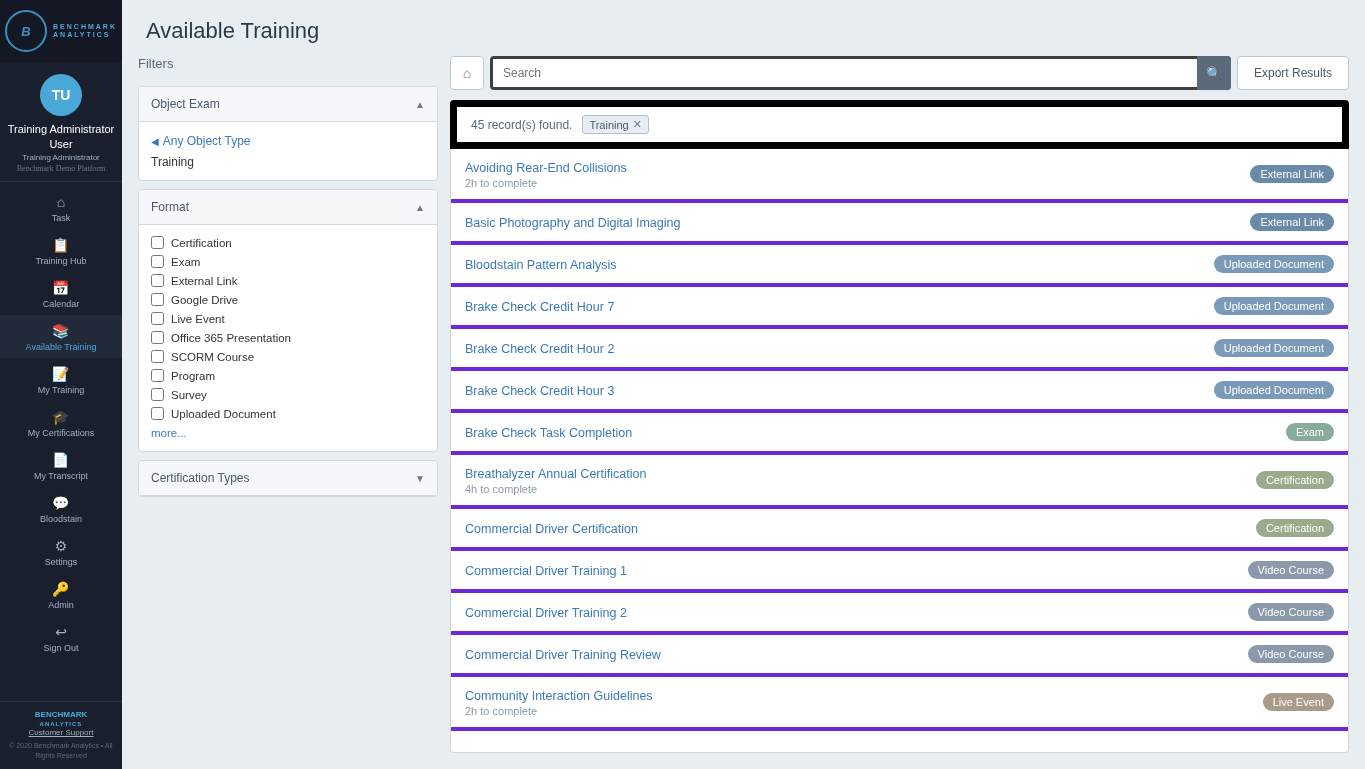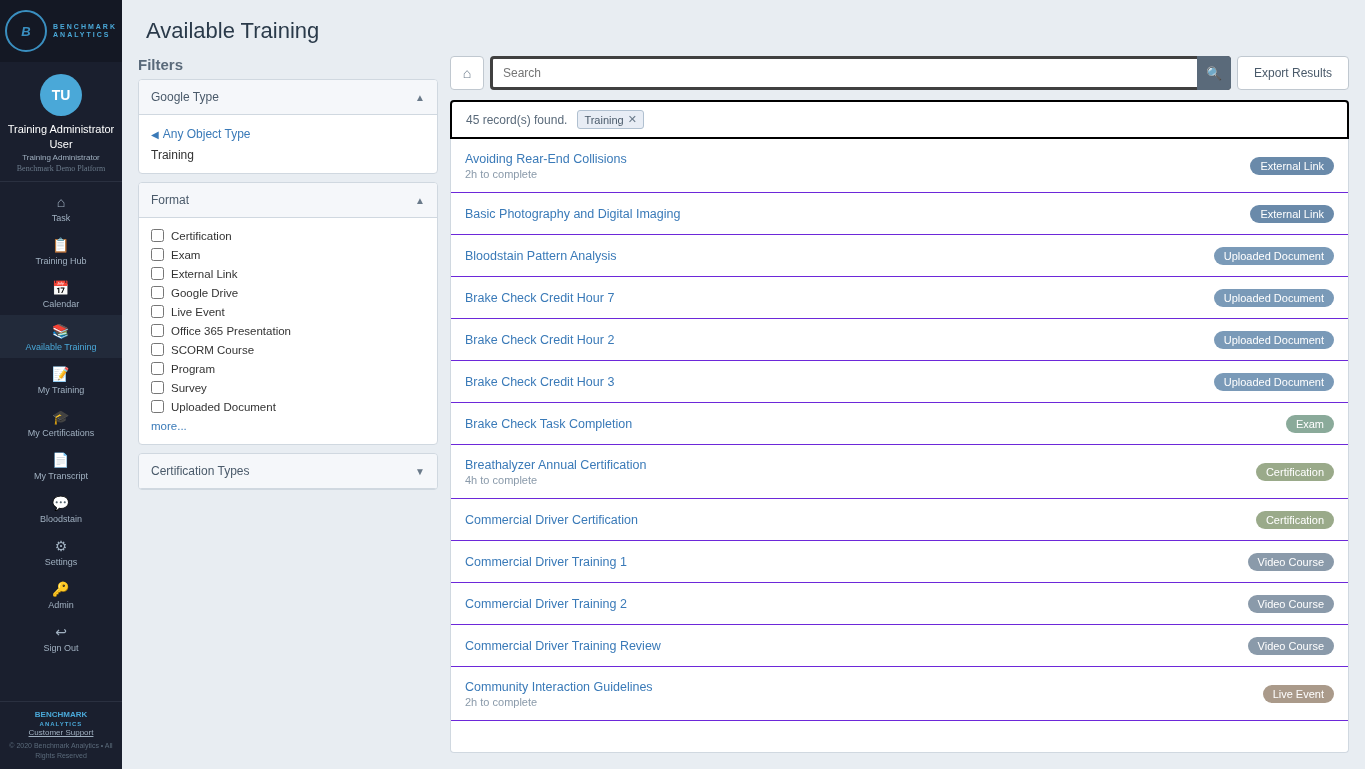--- a/index.html
+++ b/index.html
@@ -95,21 +95,21 @@
       padding: 0 16px 16px;
       gap: 12px;
       overflow: hidden;
     }
 
     
     .filters-panel {
       width: 300px;
       flex-shrink: 0;
     }
-    .filters-label { font-size: 15px; color: #5a6a7a; margin-bottom: 6px; font-weight: 700; }
+    .filters-label { font-size: 13px; color: #5a6a7a; margin-bottom: 15px; font-weight: 400; }
 
     .filter-section {
       background: #fff;
       border: 1px solid #d0d8e0;
       border-radius: 4px;
       margin-bottom: 8px;
       overflow: hidden;
     }
     .filter-header {
       display: flex;
@@ -215,21 +215,21 @@
       height: 34px;
       font-size: 12px;
       color: #4a5a6a;
       cursor: pointer;
       white-space: nowrap;
       flex-shrink: 0;
     }
 
     .results-count-bar {
       background: #fff;
-      border: 2px solid #000000;
+      border: 7px solid #000000;
       border-radius: 4px 4px 0 0;
       padding: 8px 14px;
       font-size: 12px;
       color: #5a6a7a;
       display: flex;
       align-items: center;
       gap: 10px;
     }
     .active-filter-tag {
       background: #e8edf5;
@@ -248,21 +248,21 @@
       border: 1px solid #d0d8e0;
       border-top: none;
       border-radius: 0 0 4px 4px;
       background: #fff;
     }
 
     .result-item {
       display: flex;
       align-items: center;
       padding: 10px 14px;
-      border-bottom: 1px solid #6d28d9;
+      border-bottom: 4px solid #6d28d9;
       min-height: 42px;
       cursor: pointer;
       justify-content: space-between;
     }
     .result-item.has-meta { flex-wrap: wrap; min-height: 54px; }
 
     .result-item-left { flex: 1; }
     .result-title { color: #3a7ab8; font-size: 12.5px; text-decoration: none; }
     .result-meta { color: #8a9aaa; font-size: 11px; margin-top: 2px; }
 
@@ -377,21 +377,21 @@
     <h1 class="page-title">Available Training</h1>
   </div>
 
   <div class="content-area">
 
     <div class="filters-panel">
       <div class="filters-label">Filters</div>
 
       <div class="filter-section">
         <div class="filter-header">
-          <span class="filter-header-label">Google Type</span>
+          <span class="filter-header-label">Object Exam</span>
           <span class="filter-toggle">▲</span>
         </div>
         <div class="filter-body">
           <div class="filter-option-link">
             <span class="back-arrow">◀</span>
             <span>Any Object Type</span>
           </div>
           <div class="filter-option-static">Training</div>
         </div>
       </div>

